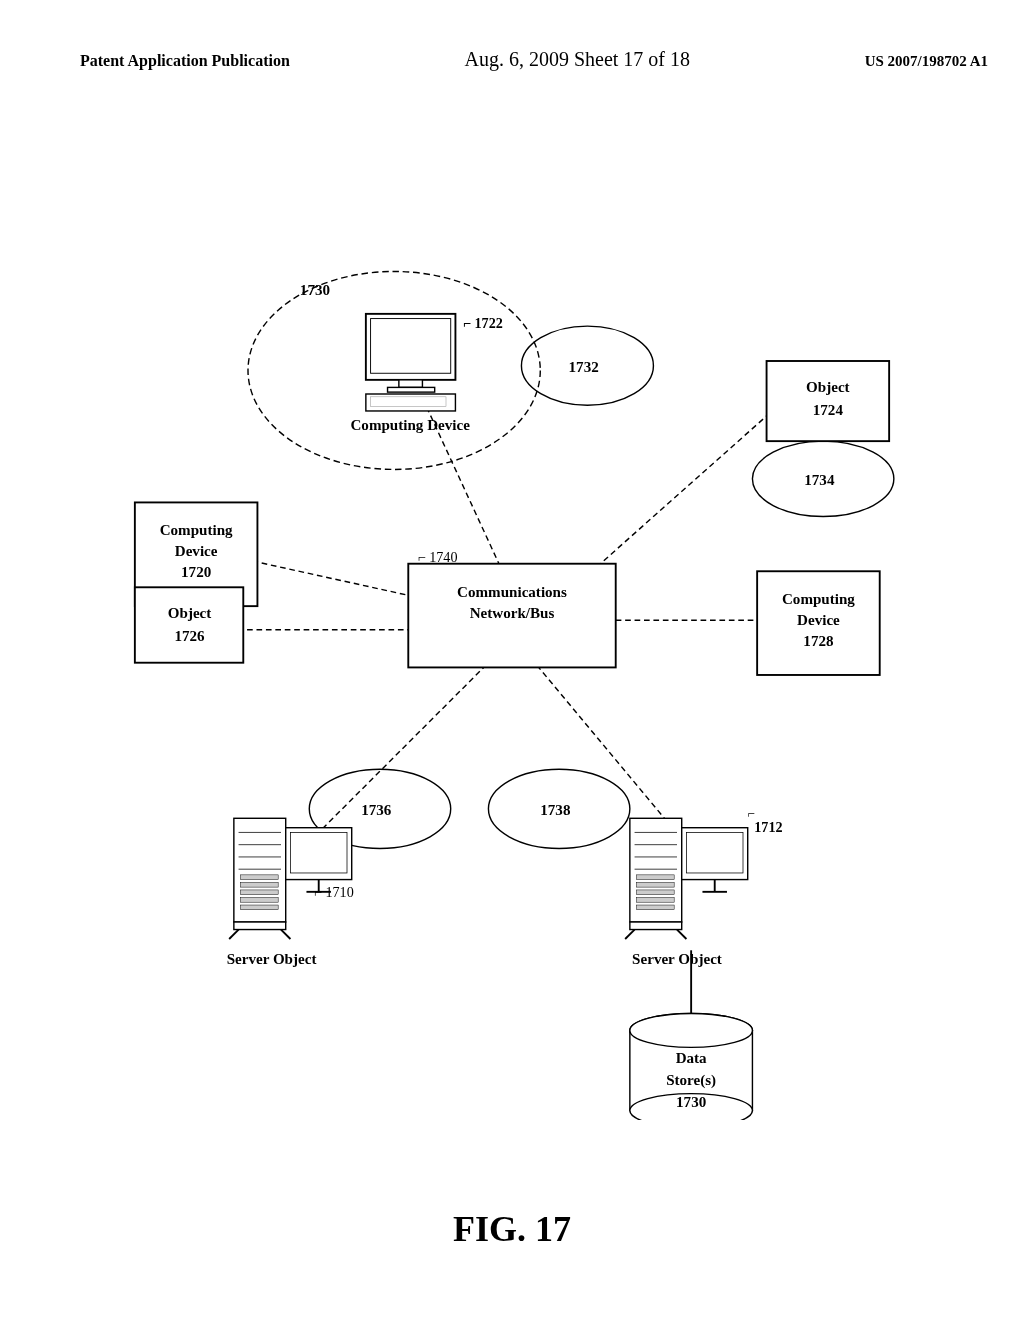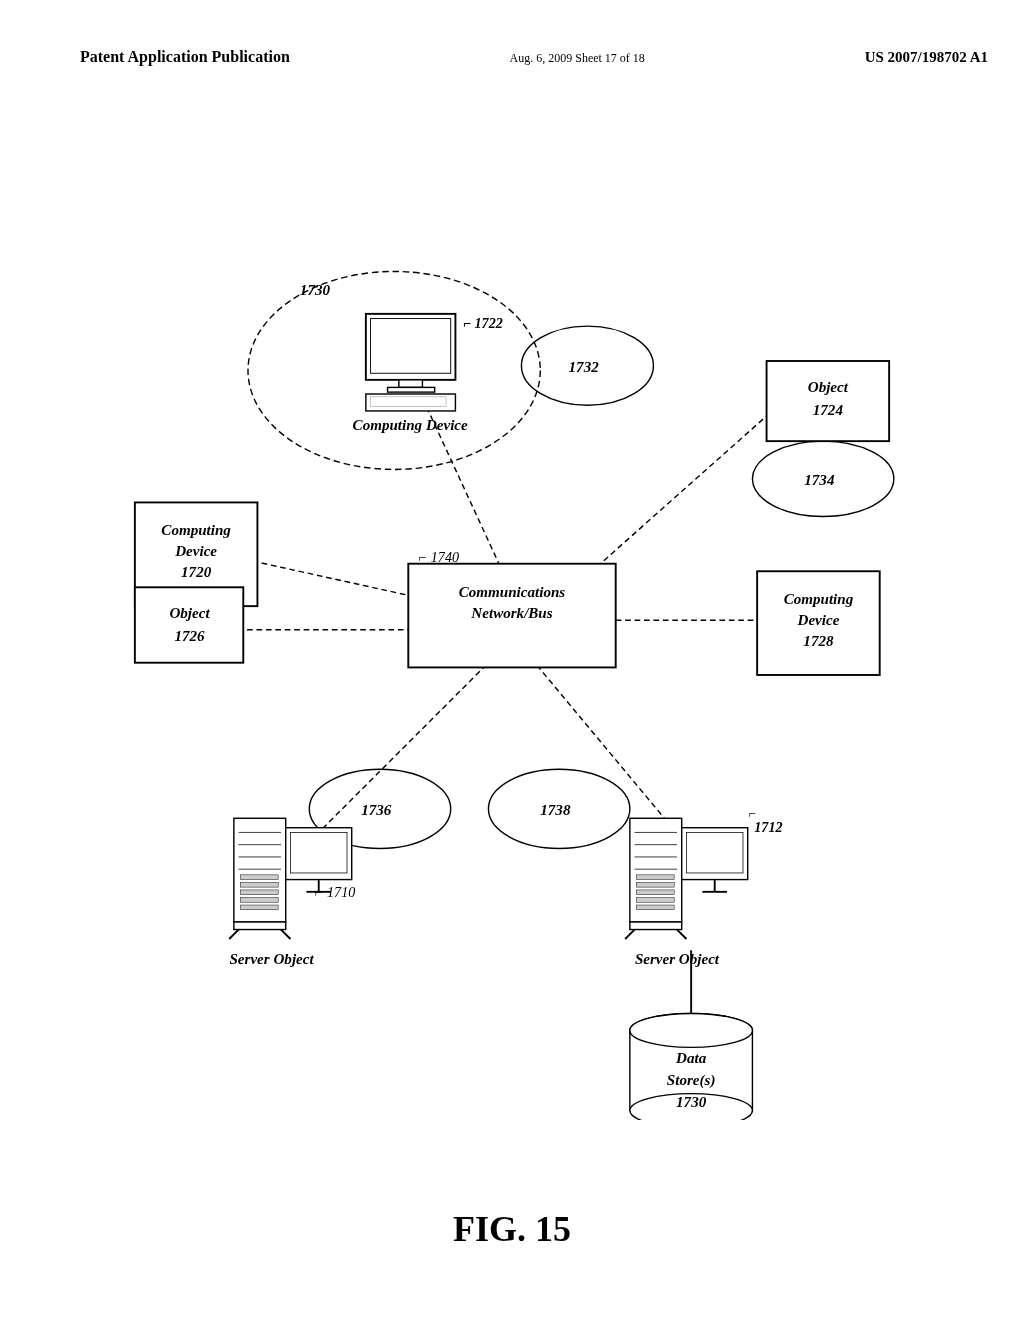--- a/index.html
+++ b/index.html
@@ -23,35 +23,34 @@
       align-items: baseline;
       padding: 0 36px;
       font-size: 15px;
       margin-left: 44px;
     }
     .header-left {
       font-weight: bold;
       font-size: 16px;
     }
     .header-mid {
-      font-size: 12px;
+      font-size: 20px;
     }
     .header-right {
       font-size: 15px;
       font-weight: bold;
     }
 
     
     .diagram {
       position: absolute;
       top: 130px;
       left: 60px;
       right: 60px;
       bottom: 200px;
-      font-style: italic;
     }
 
     
     .diagram svg {
       width: 100%;
       height: 100%;
     }
 
     
     .fig-label {
@@ -222,13 +221,13 @@
 
     <ellipse cx="640" cy="955" rx="65" ry="18" fill="white" stroke="black" stroke-width="1.5"></ellipse>
 
     <text x="640" y="990" text-anchor="middle" class="bold label-lg">Data</text>
     <text x="640" y="1013" text-anchor="middle" class="bold label-lg">Store(s)</text>
     <text x="640" y="1036" text-anchor="middle" class="bold label-lg">1730</text>
 
   </svg>
 </div>
 
-<div class="fig-label">FIG. 15</div>
+<div class="fig-label">FIG. 17</div>
 
 </body></html>

